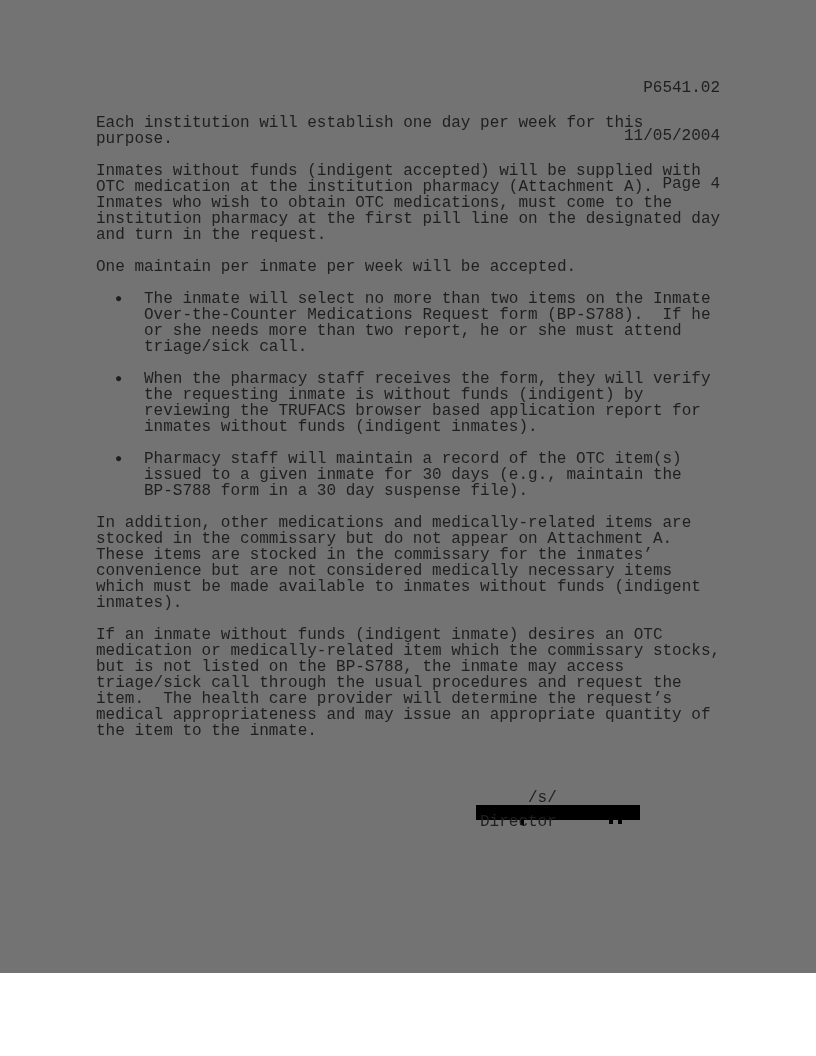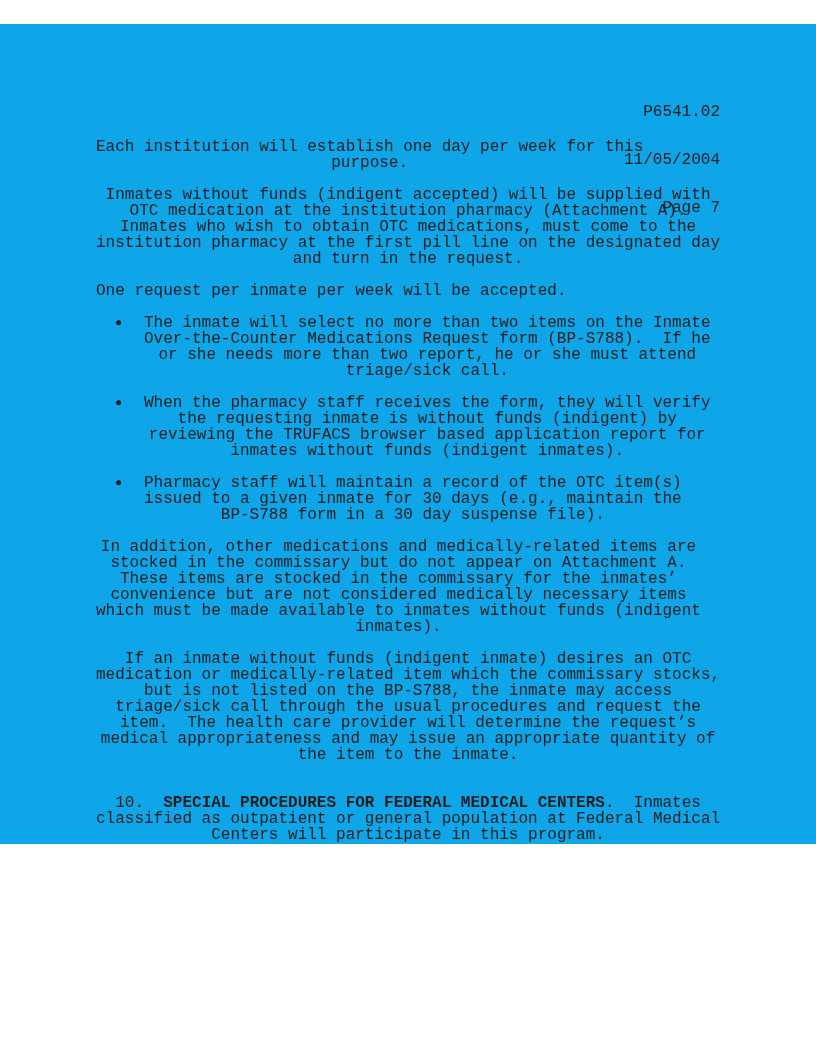--- a/index.html
+++ b/index.html
@@ -3,45 +3,43 @@
 <meta charset="utf-8">
 <style>
   html, body {
     margin: 0;
     padding: 0;
     background: #ffffff;
   }
   .page {
     position: relative;
     width: 816px;
-    height: 820px;
-    background: #0ea5e9;
+    height: 973px;
+    background: #737373;
     overflow: hidden;
     font-family: "Liberation Mono", "DejaVu Sans Mono", monospace;
     font-size: 16px;
     line-height: 16px;
     color: #1f1f1f;
-    margin-top: 24px;
   }
   .header {
     position: absolute;
     top: 48px;
     right: 96px;
     text-align: right;
     white-space: pre;
   }
   .content {
     position: absolute;
     left: 96px;
     top: 115px;
     width: 660px;
     display: flex;
     flex-direction: column;
     align-items: flex-start;
-    text-align: center;
   }
   .para {
     white-space: pre;
     margin: 0 0 16px 0;
   }
   .bullet-item {
     position: relative;
     padding-left: 48px;
     margin: 0 0 16px 0;
   }
@@ -95,35 +93,35 @@
   }
 </style>
 </head>
 <body>
 
 <div class="page">
 
   <div class="header">
     <div>P6541.02</div>
     <div>11/05/2004</div>
-    <div>Page 7</div>
+    <div>Page 4</div>
   </div>
 
   <div class="content">
 
     <div class="para">Each institution will establish one day per week for this
 purpose.</div>
 
     <div class="para">Inmates without funds (indigent accepted) will be supplied with
 OTC medication at the institution pharmacy (Attachment A).
 Inmates who wish to obtain OTC medications, must come to the
 institution pharmacy at the first pill line on the designated day
 and turn in the request.</div>
 
-    <div class="para">One request per inmate per week will be accepted.</div>
+    <div class="para">One maintain per inmate per week will be accepted.</div>
 
     <div class="bullet-item">
       <span class="bullet-marker">●</span>
       <span class="bullet-text">The inmate will select no more than two items on the Inmate
 Over-the-Counter Medications Request form (BP-S788).  If he
 or she needs more than two report, he or she must attend
 triage/sick call.</span>
     </div>
 
     <div class="bullet-item">
@@ -150,23 +148,20 @@
 inmates).</div>
 
     <div class="para">If an inmate without funds (indigent inmate) desires an OTC
 medication or medically-related item which the commissary stocks,
 but is not listed on the BP-S788, the inmate may access
 triage/sick call through the usual procedures and request the
 item.  The health care provider will determine the request’s
 medical appropriateness and may issue an appropriate quantity of
 the item to the inmate.</div>
 
-    <div class="para section10"><span>10.  </span><span class="bold">SPECIAL PROCEDURES FOR FEDERAL MEDICAL CENTERS</span><span>.  Inmates
-classified as outpatient or general population at Federal Medical
-Centers will participate in this program.</span></div>
 
     <div class="sig-block">
       <div class="sig-s">/s/</div>
       <div class="redaction-bar"></div>
       <div class="desc desc1"></div>
       <div class="desc desc2"></div>
       <div class="desc desc3"></div>
       <div class="sig-title">Director</div>
     </div>
 

